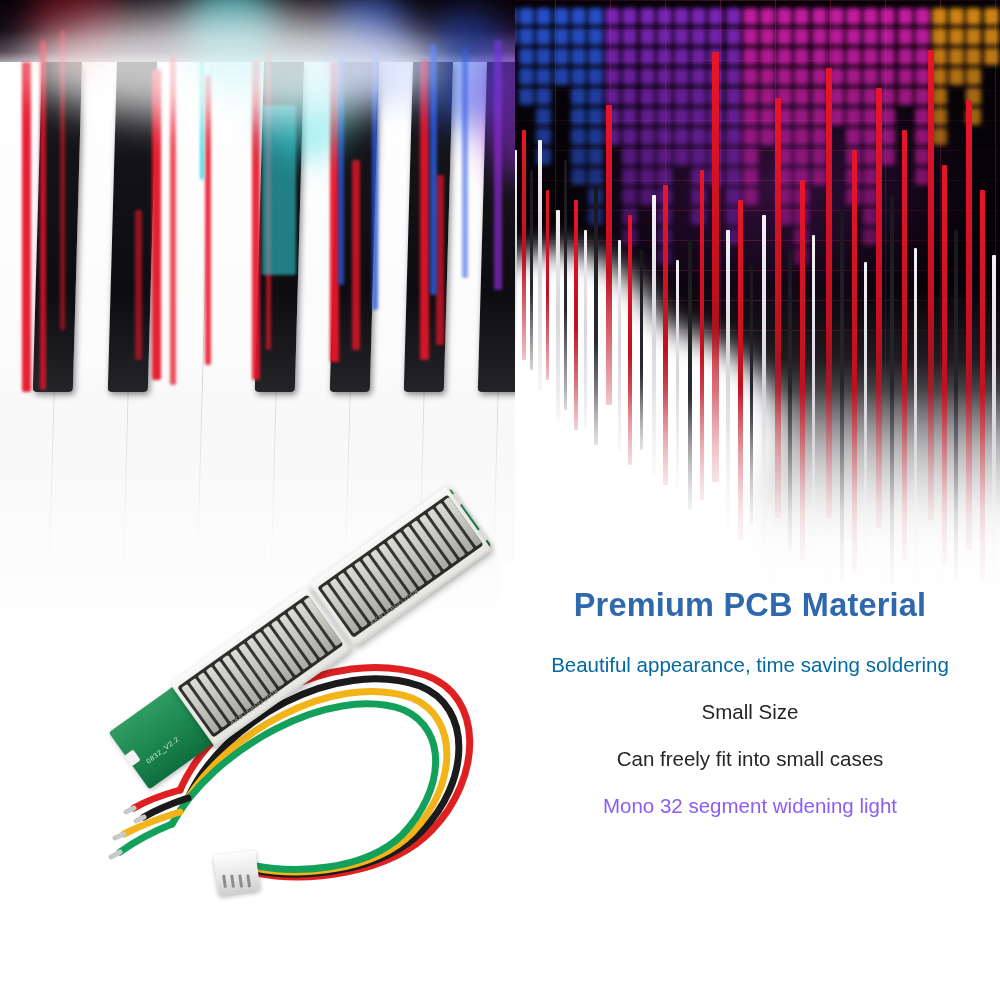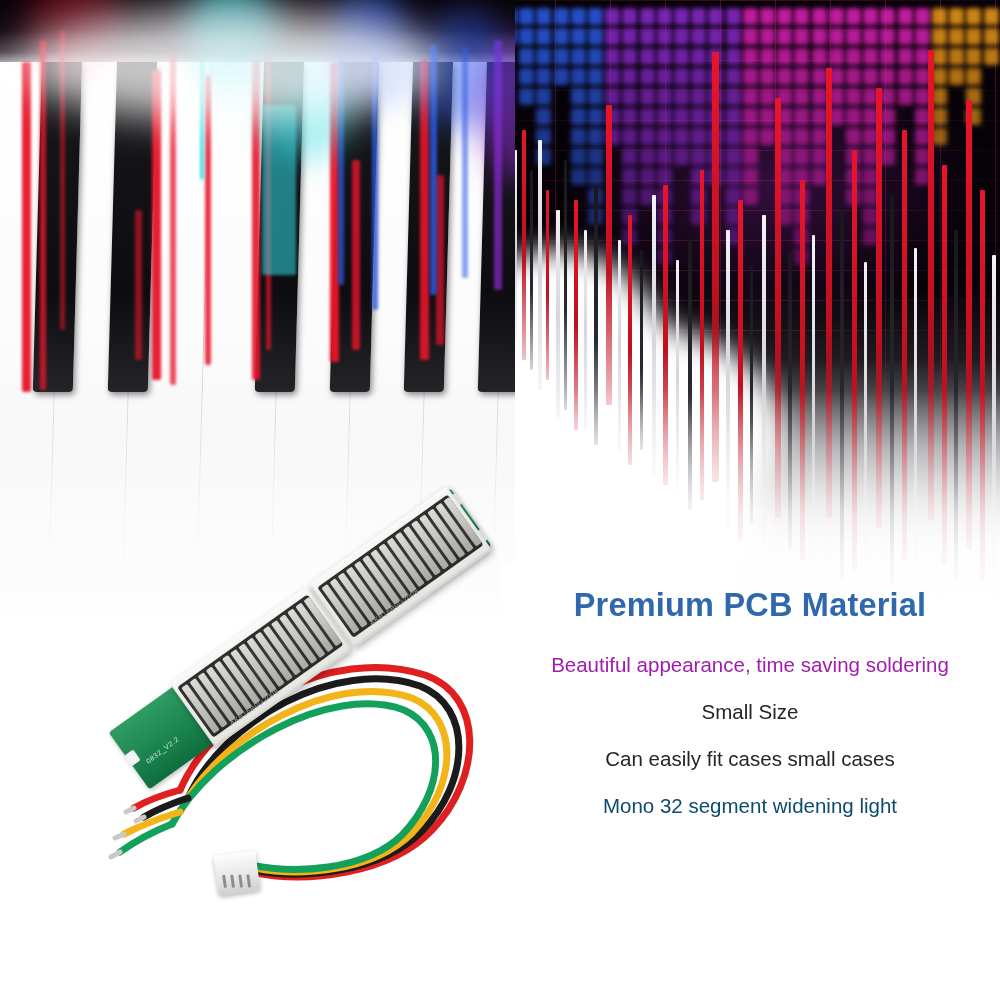--- a/index.html
+++ b/index.html
@@ -555,27 +555,27 @@
 
       <div class="silk" style="left:104px; top:64px;">AKB16B0G2008</div>
       <div class="silk" style="left:276px; top:64px;">AKB16B0G2008</div>
     </div>
   </div>
 
   <div class="panel">
     <div class="headline" id="headline" style="color: rgb(47, 104, 173);">Premium PCB Material</div>
     <div id="featlist" style="margin-top:18px;">
         <div class="featrow">
-          <div class="feat" style="color: #a21caf;">Beautiful appearance, time saving soldering</div>
+          <div class="feat" style="color: #0369a1;">Beautiful appearance, time saving soldering</div>
         </div>
         <div class="featrow">
           <div class="feat" style="color: rgb(38, 38, 38);">Small Size</div>
         </div>
         <div class="featrow">
-          <div class="feat" style="color: rgb(38, 38, 38);">Can easily fit cases small cases</div>
+          <div class="feat" style="color: rgb(38, 38, 38);">Can freely fit into small cases</div>
         </div>
         <div class="featrow">
-          <div class="feat" style="color: #0c4a6e;">Mono 32 segment widening light</div>
+          <div class="feat" style="color: #8b5cf6;">Mono 32 segment widening light</div>
         </div>
       </div>
   </div>
 
 </div>
 
 </body></html>

